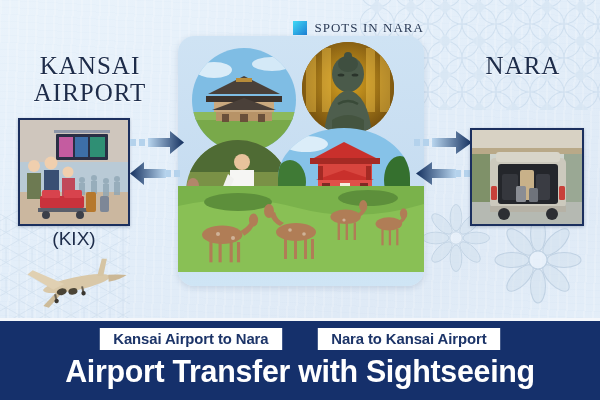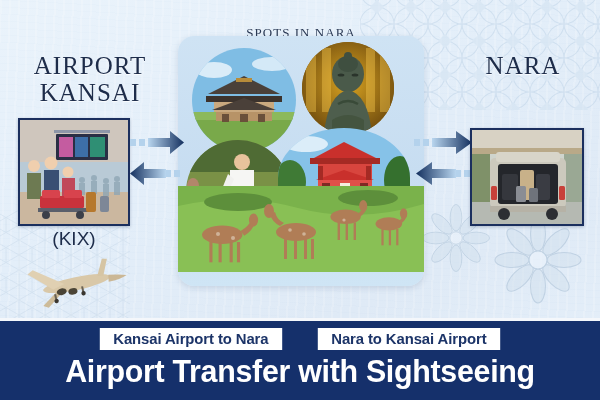--- a/index.html
+++ b/index.html
@@ -64,21 +64,21 @@
   
   #center-card {
     position:absolute; left:178px; top:36px; width:246px; height:250px;
     background:linear-gradient(180deg,#cfe3f4 0%,#c7ddf1 55%,#cfe5f5 100%);
     border-radius:16px;
     box-shadow:0 2px 6px rgba(30,60,100,.14);
     overflow:hidden;
   }
   #spots-header {
     position:absolute; left:178px; top:18px; width:246px; height:20px;
-    display:flex; align-items:center; justify-content:space-between; gap:7px;flex-direction:column;
+    display:flex; align-items:center; justify-content:flex-end; gap:7px;
   }
   #spots-icon {
     width:14px; height:14px;
     background:linear-gradient(135deg,#3fd9f5 0%,#1e7fd4 100%);
   }
   #spots-text {
     font-family:"Liberation Serif", serif; font-size:13px;
     letter-spacing:.08em; color:#2b3a55;
   }
 
@@ -180,22 +180,22 @@
   <svg class="bg-pattern-bl" viewBox="0 0 150 110">
     <defs>
       <pattern id="asa" width="26" height="30" patternUnits="userSpaceOnUse">
         <path d="M13 0 L26 7.5 L26 22.5 L13 30 L0 22.5 L0 7.5 Z M13 0 L13 30 M0 7.5 L26 22.5 M26 7.5 L0 22.5" fill="none" stroke="#b4c9dd" stroke-width=".8"></path>
       </pattern>
     </defs>
     <rect width="150" height="110" fill="url(#asa)"></rect>
   </svg>
 
   <div class="side-label" id="label-left">
+    <span class="ln">KANSAI</span>
     <span class="ln">AIRPORT</span>
-    <span class="ln">KANSAI</span>
   </div>
 
   <div class="photo-frame" id="photo-airport">
     <svg width="108" height="104" viewBox="0 0 108 104">
       <rect width="108" height="104" fill="#d6ccc4"></rect>
       <rect y="0" width="108" height="42" fill="#cfc6bd"></rect>
       <rect y="42" width="108" height="30" fill="#b9cad6"></rect>
       <rect y="72" width="108" height="32" fill="#cbb79f"></rect>
 
       <rect x="36" y="14" width="52" height="26" rx="1" fill="#2a2f45"></rect>

